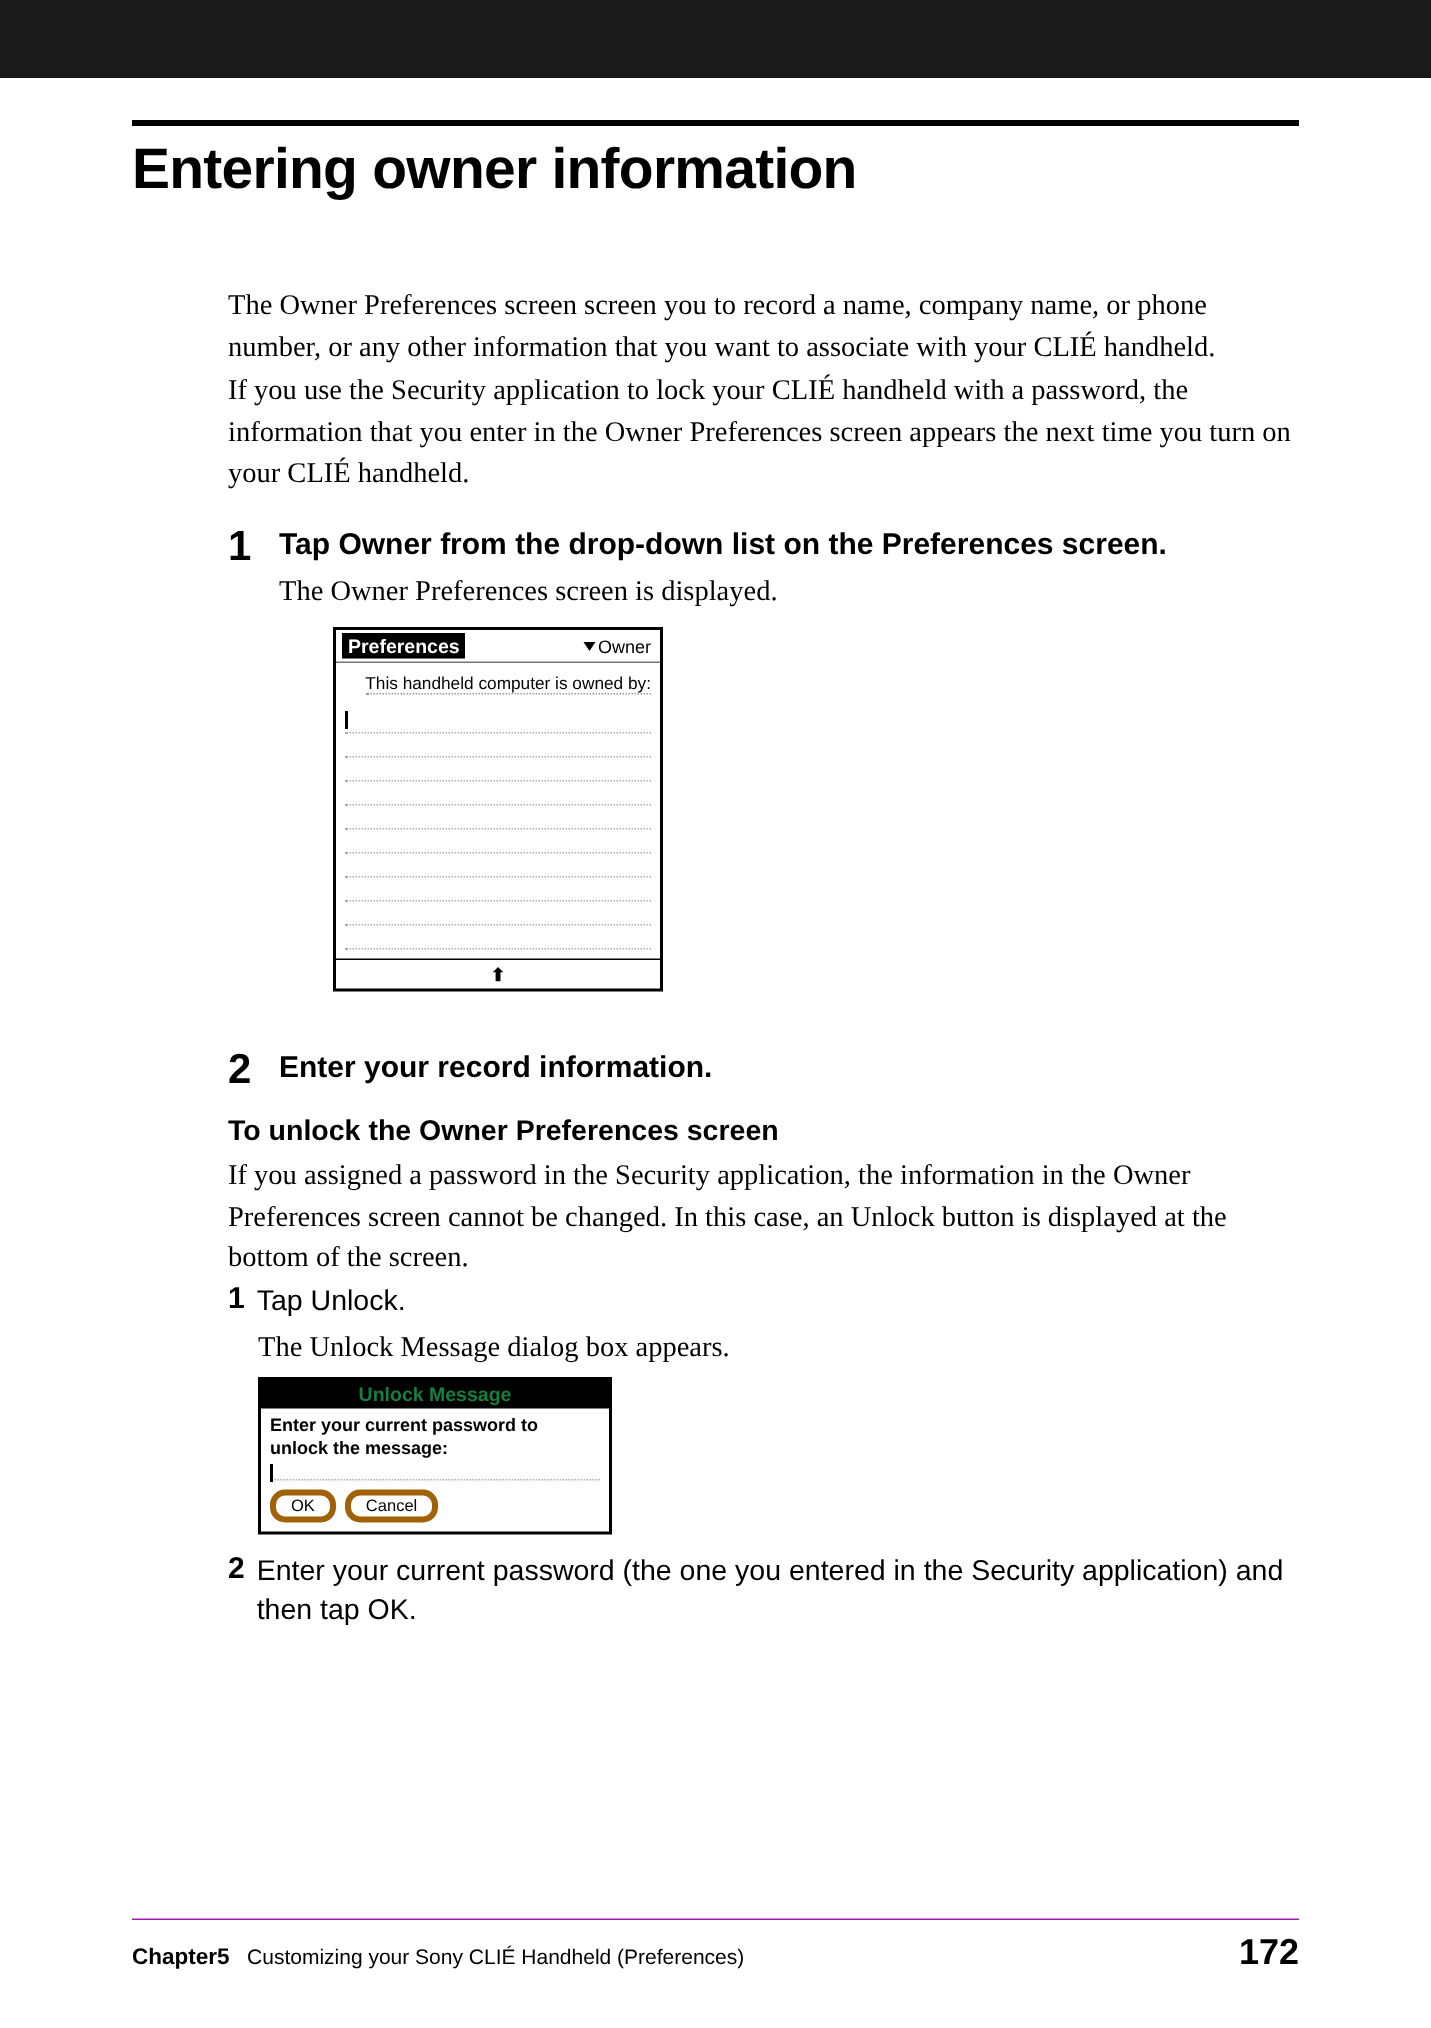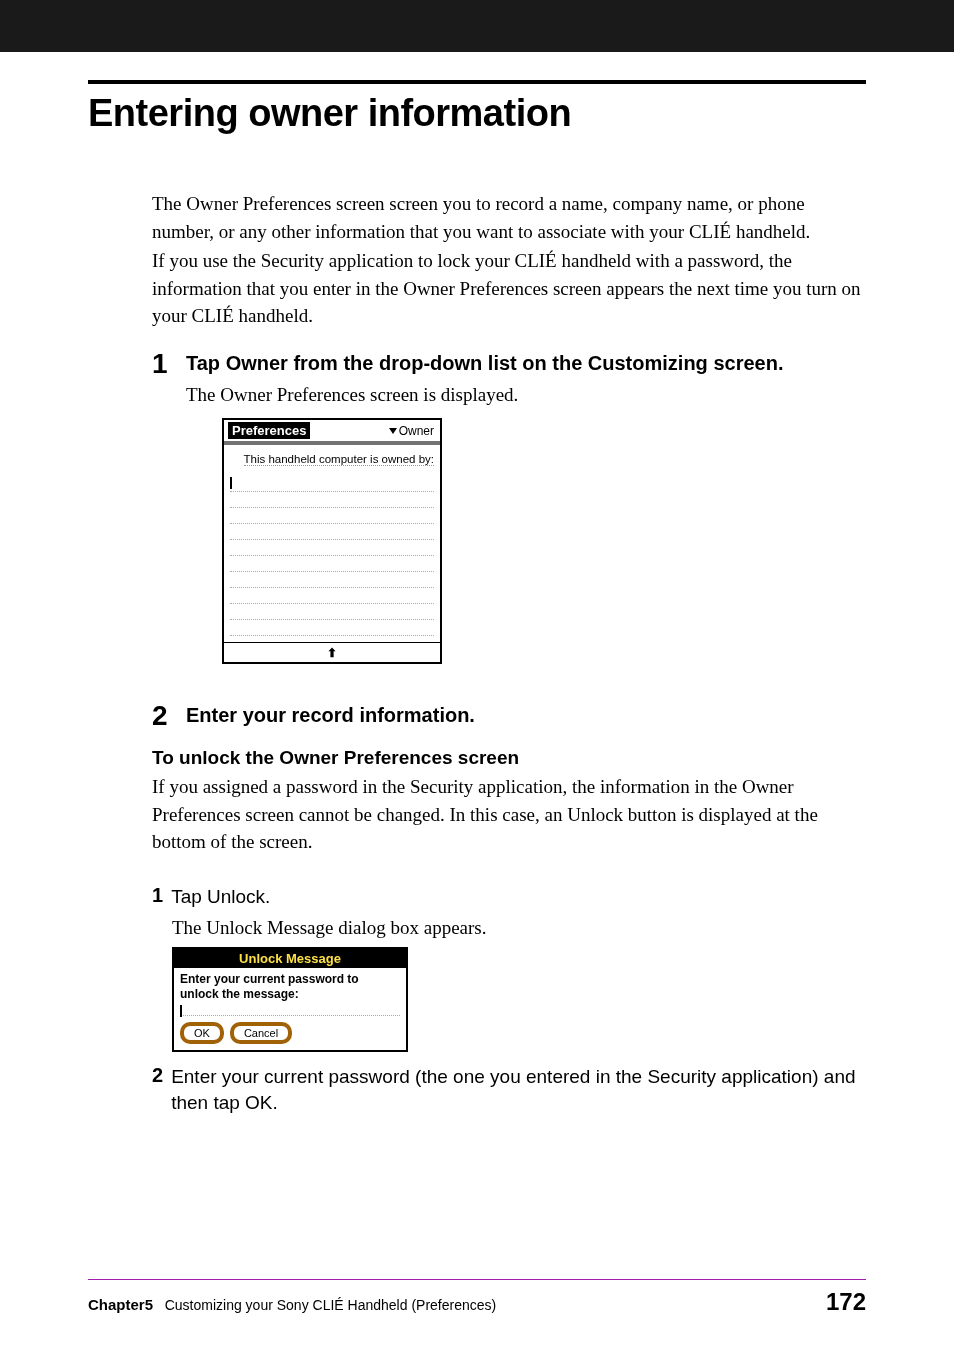--- a/index.html
+++ b/index.html
@@ -80,21 +80,21 @@
       width: 220px;
       border: 2px solid #000;
       font-family: Arial, Helvetica, sans-serif;
       background: white;
       position: relative;
     }
     .prefs-header {
       display: flex;
       align-items: center;
       justify-content: space-between;
-      border-bottom: 4px solid #737373;
+      border-bottom: 1px solid #737373;
       padding: 2px 6px 2px 4px;
     }
     .prefs-header-left {
       background: #000;
       color: white;
       font-weight: bold;
       font-size: 13px;
       padding: 1px 4px;
     }
     .prefs-header-right {
@@ -154,21 +154,21 @@
       font-family: Arial, Helvetica, sans-serif;
       font-size: 19px;
       font-weight: bold;
       margin-top: 14px;
       margin-bottom: 4px;
     }
     .subbody {
       margin-left: 64px;
       font-size: 19px;
       line-height: 1.45;
-      margin-bottom: 28px;
+      margin-bottom: 2px;
     }
     .substep {
       margin-left: 64px;
       display: flex;
       align-items: flex-start;
       gap: 8px;
       margin-bottom: 4px;
     }
     .substep-number {
       font-family: Arial, Helvetica, sans-serif;
@@ -195,21 +195,21 @@
       margin-left: 84px;
       margin-top: 4px;
       margin-bottom: 12px;
       width: 236px;
       border: 2px solid #000;
       font-family: Arial, Helvetica, sans-serif;
       background: white;
     }
     .unlock-header {
       background: #000;
-      color: #fde047;
+      color: #15803d;
       font-weight: bold;
       font-size: 13px;
       text-align: center;
       padding: 2px 0;
     }
     .unlock-body {
       padding: 4px 6px 6px 6px;
     }
     .unlock-prompt {
       font-size: 12px;
@@ -271,21 +271,21 @@
 
   <div class="intro">
     <p>The Owner Preferences screen screen you to record a name, company name, or phone number, or any other information that you want to associate with your CLIÉ handheld.</p>
     <p>If you use the Security application to lock your CLIÉ handheld with a password, the information that you enter in the Owner Preferences screen appears the next time you turn on your CLIÉ handheld.</p>
   </div>
 
   <div class="step">
     <div class="step-row">
       <div class="step-number">1</div>
       <div class="step-content">
-        <div class="step-heading">Tap Owner from the drop-down list on the Customizing screen.</div>
+        <div class="step-heading">Tap Owner from the drop-down list on the Preferences screen.</div>
         <div class="step-body">The Owner Preferences screen is displayed.</div>
 
         <div class="screenshot-prefs">
           <div class="prefs-header">
             <div class="prefs-header-left">Preferences</div>
             <div class="prefs-header-right">
               <span class="tri-down"></span>
               <span>Owner</span>
             </div>
           </div>

